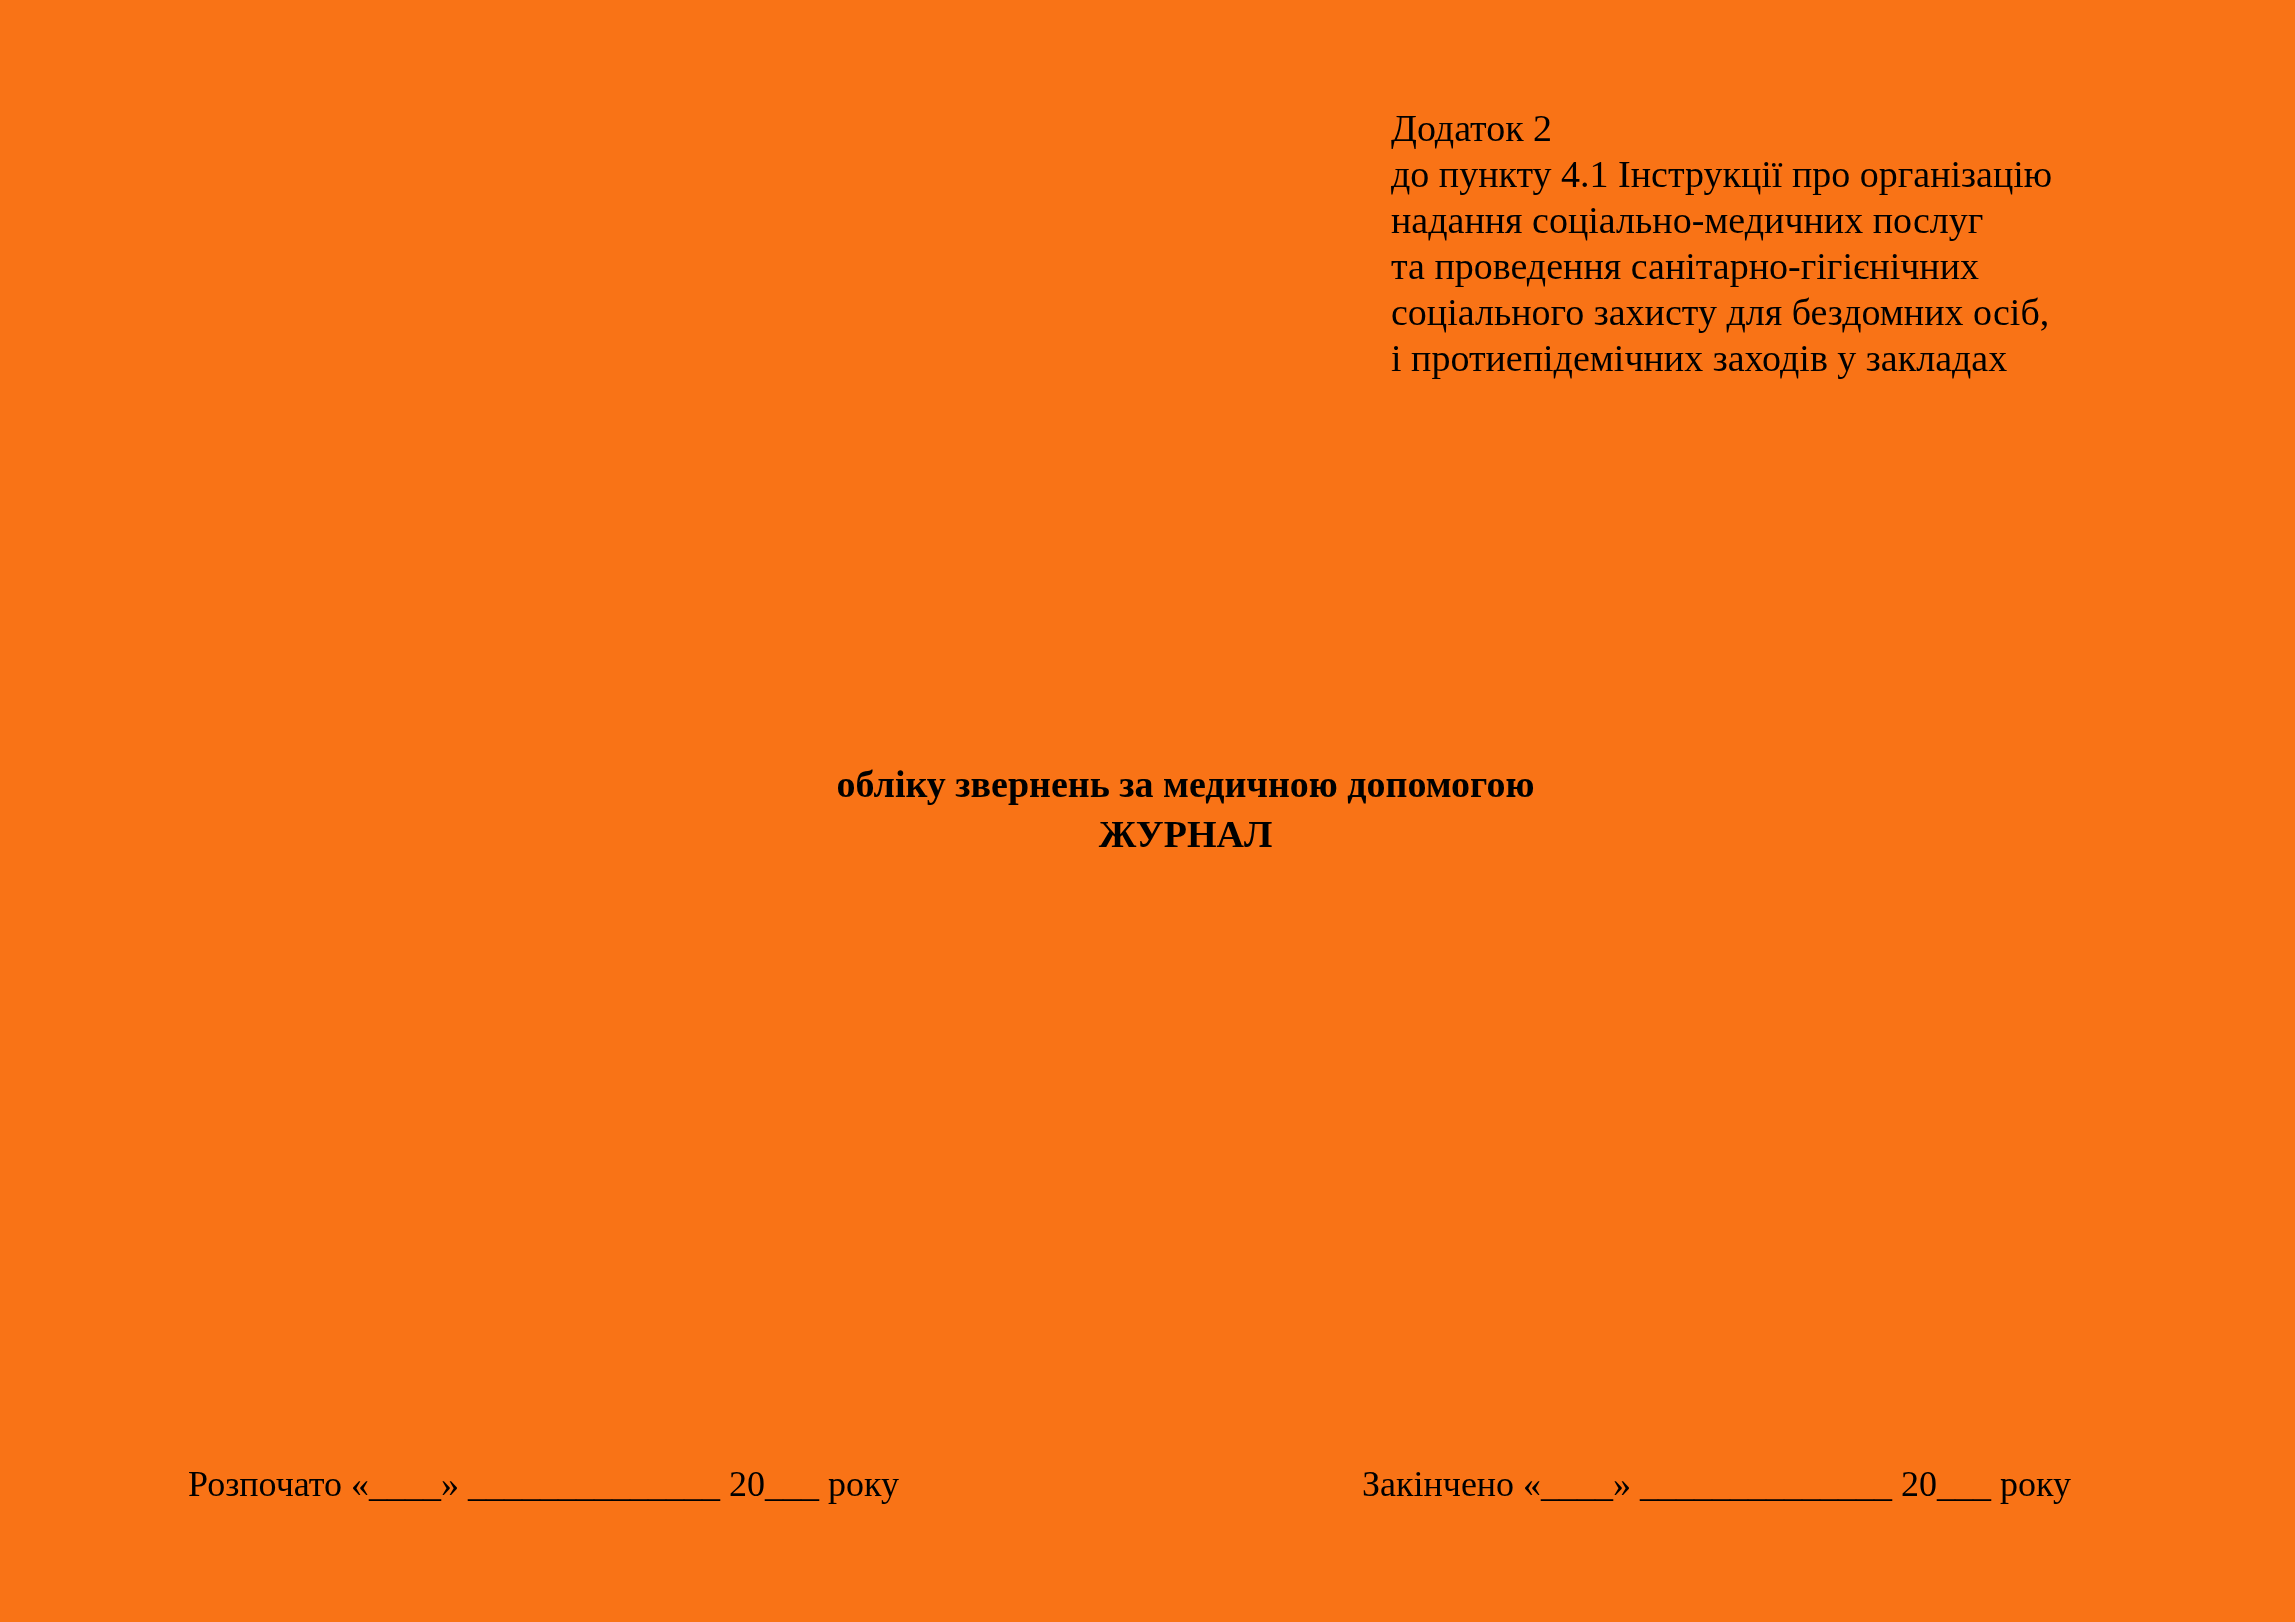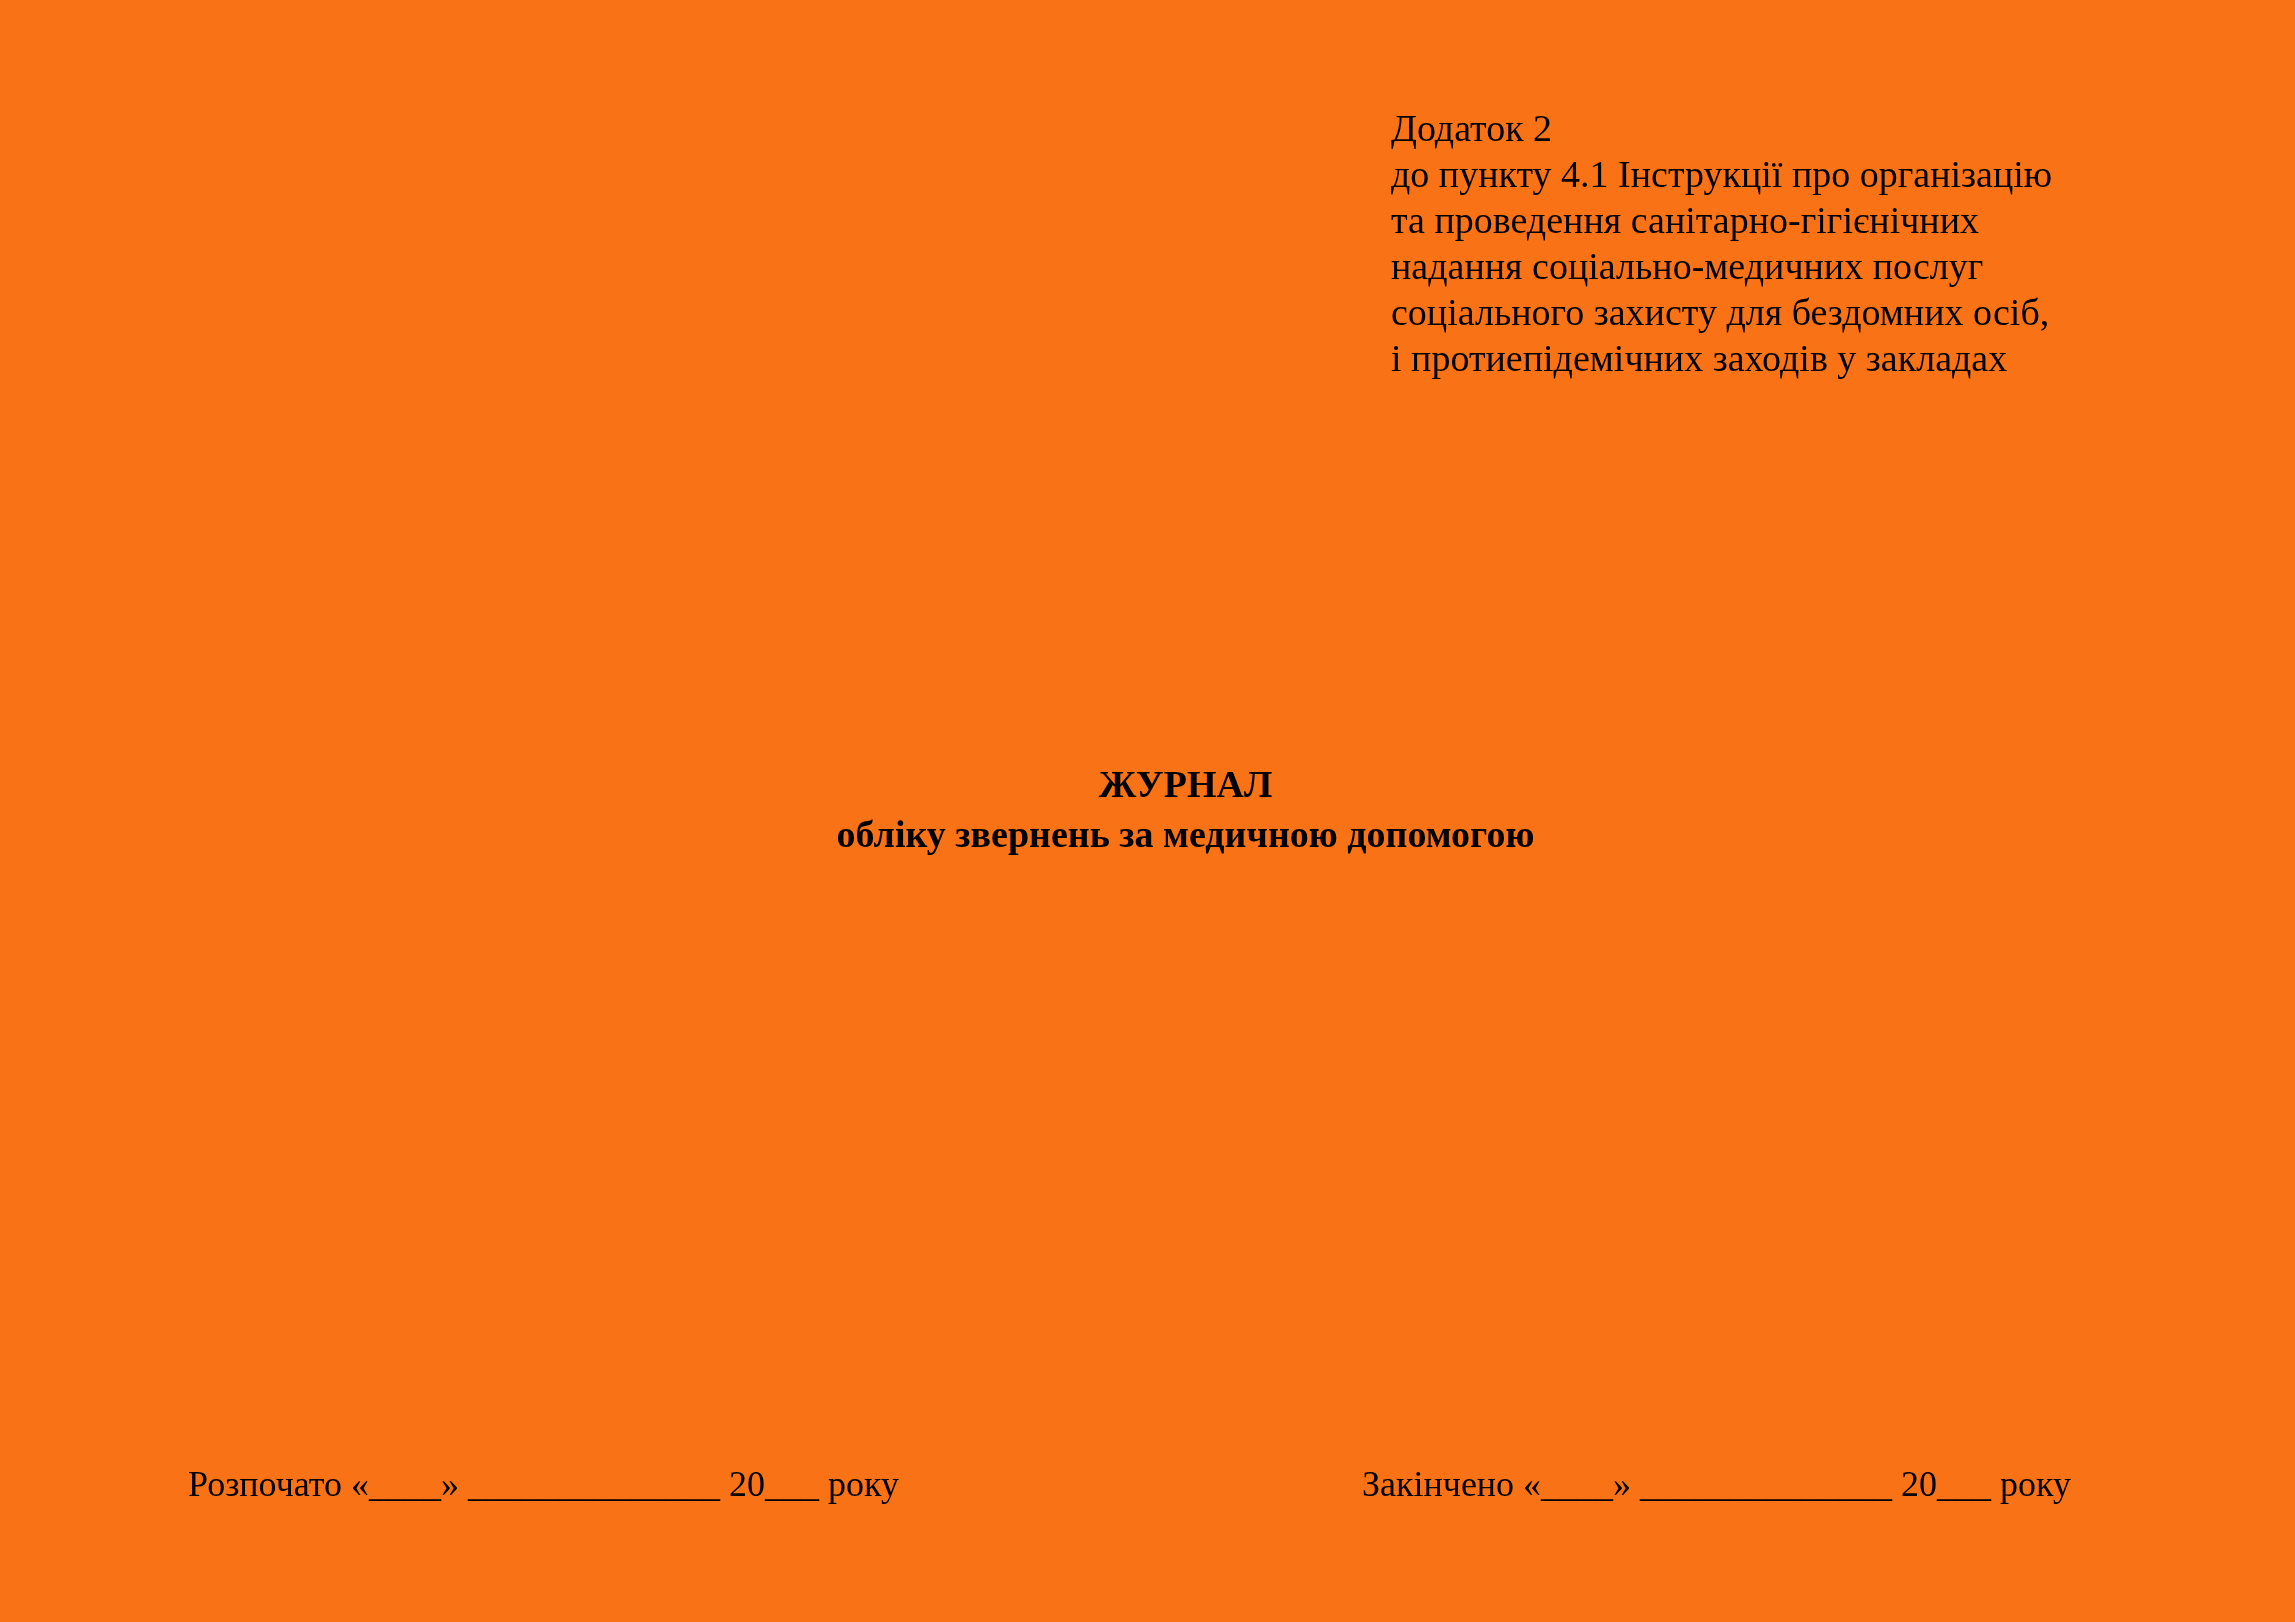--- a/index.html
+++ b/index.html
@@ -46,29 +46,29 @@
   .footer-finished { left: 1362px; }
 </style>
 </head>
 <body>
 
 <div class="page">
 
   <div class="appendix-block">
     <div>Додаток 2</div>
     <div>до пункту 4.1 Інструкції про організацію</div>
+    <div>надання соціально-медичних послуг</div>
     <div>та проведення санітарно-гігієнічних</div>
-    <div>надання соціально-медичних послуг</div>
     <div>соціального захисту для бездомних осіб,</div>
     <div>і протиепідемічних заходів у закладах</div>
   </div>
 
   <div class="title-block">
+    <div>обліку звернень за медичною допомогою</div>
     <div>ЖУРНАЛ</div>
-    <div>обліку звернень за медичною допомогою</div>
   </div>
 
   <div class="footer-line footer-started">Розпочато «____» ______________ 20___ року</div>
 
   <div class="footer-line footer-finished">Закінчено «____» ______________ 20___ року</div>
 
 </div>
 
 
 </body></html>

